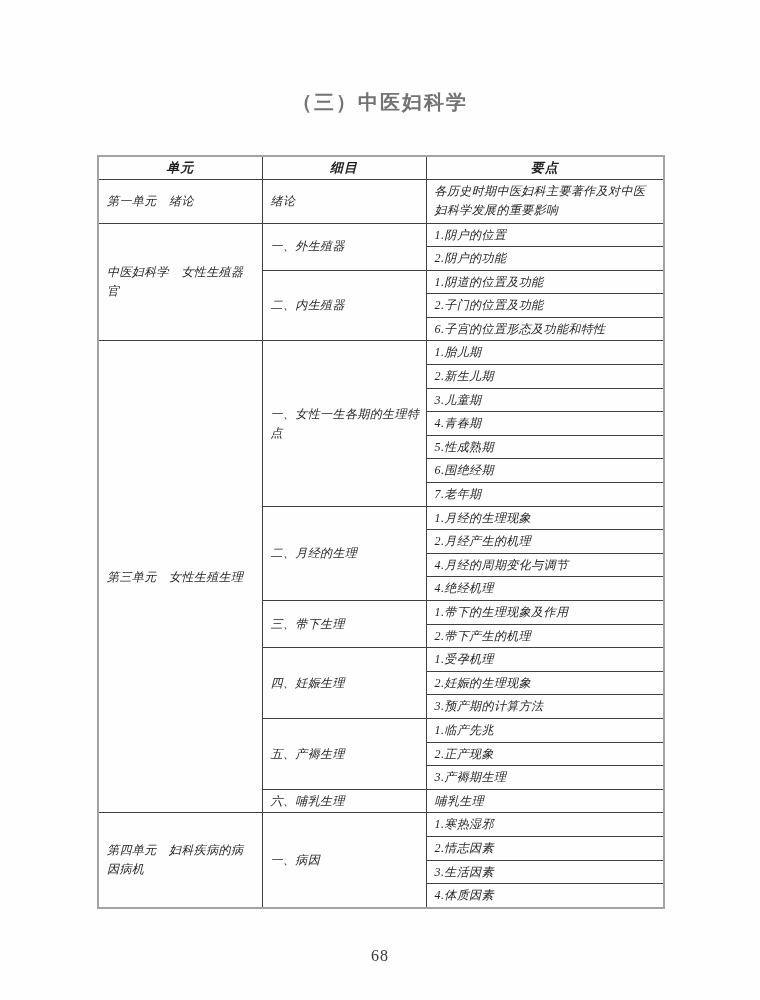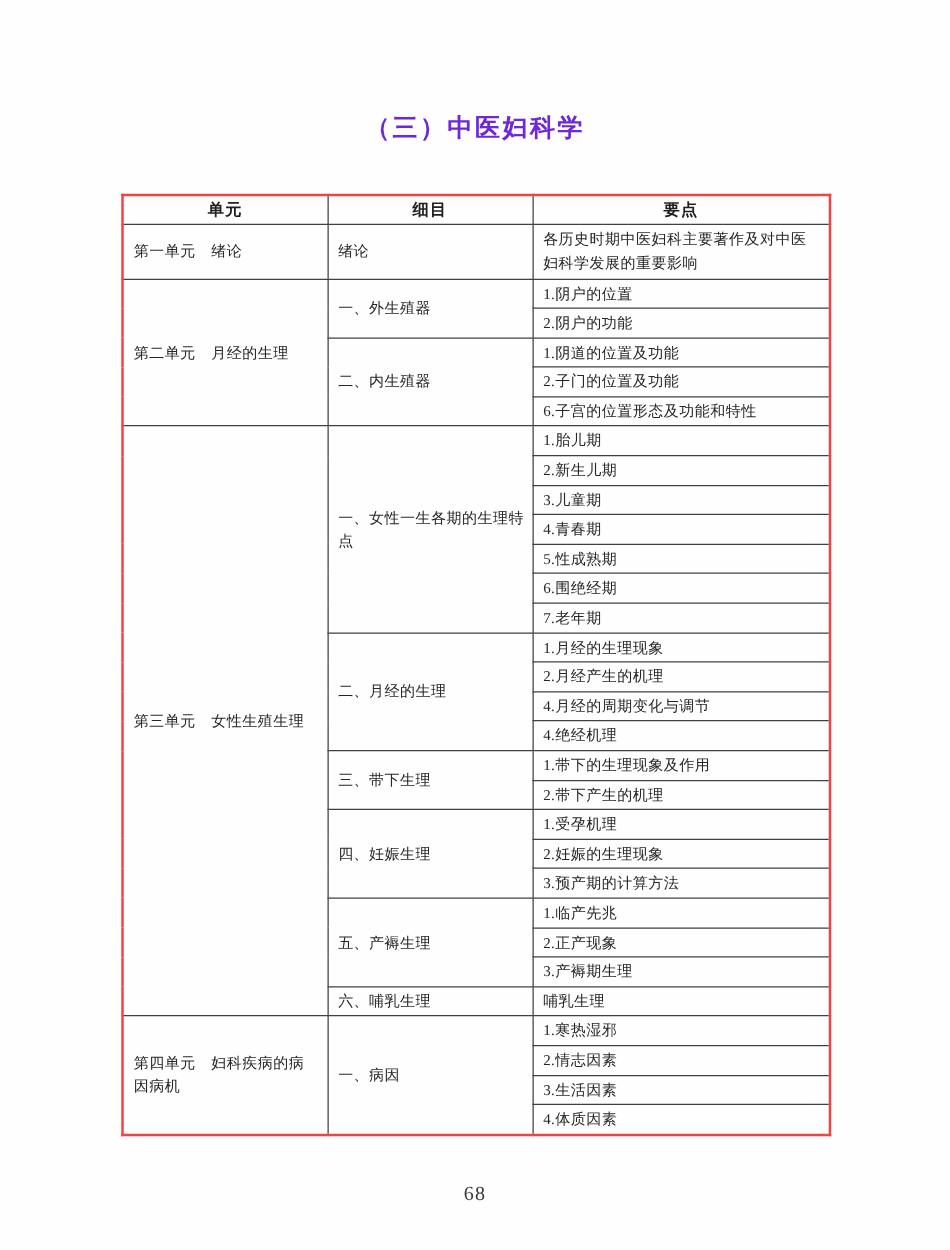--- a/index.html
+++ b/index.html
@@ -15,31 +15,32 @@
   }
   .doc-title {
     position: absolute;
     top: 89px;
     left: 0;
     width: 100%;
     text-align: center;
     font-size: 20px;
     font-weight: 700;
     letter-spacing: 2px;
-    color: #6d28d9;
+    color: #737373;
     margin: 0;
   }
   table.syllabus {
     position: absolute;
     top: 155px;
     left: 97px;
     width: 566px;
     border-collapse: collapse;
     table-layout: fixed;
-    border: 2px solid #ef4444;
+    border: 2px solid #a3a3a3;
+    font-style: italic;
   }
   .syllabus th, .syllabus td {
     border: 1px solid #404040;
     overflow: hidden;
   }
   .syllabus th {
     height: 23px;
     padding: 0;
     font-size: 13px;
     font-weight: 700;
@@ -89,21 +90,21 @@
         <th>要点</th>
       </tr>
     </thead>
     <tbody>
         <tr class="intro-row">
           <td rowspan="1">第一单元　绪论</td>
           <td rowspan="1">绪论</td>
           <td>各历史时期中医妇科主要著作及对中医妇科学发展的重要影响</td>
         </tr>
         <tr class="point-row">
-          <td rowspan="5">第二单元　月经的生理</td>
+          <td rowspan="5">中医妇科学　女性生殖器官</td>
           <td rowspan="2">一、外生殖器</td>
           <td>1.阴户的位置</td>
         </tr>
         <tr class="point-row">
           <td>2.阴户的功能</td>
         </tr>
         <tr class="point-row">
           <td rowspan="3">二、内生殖器</td>
           <td>1.阴道的位置及功能</td>
         </tr>

